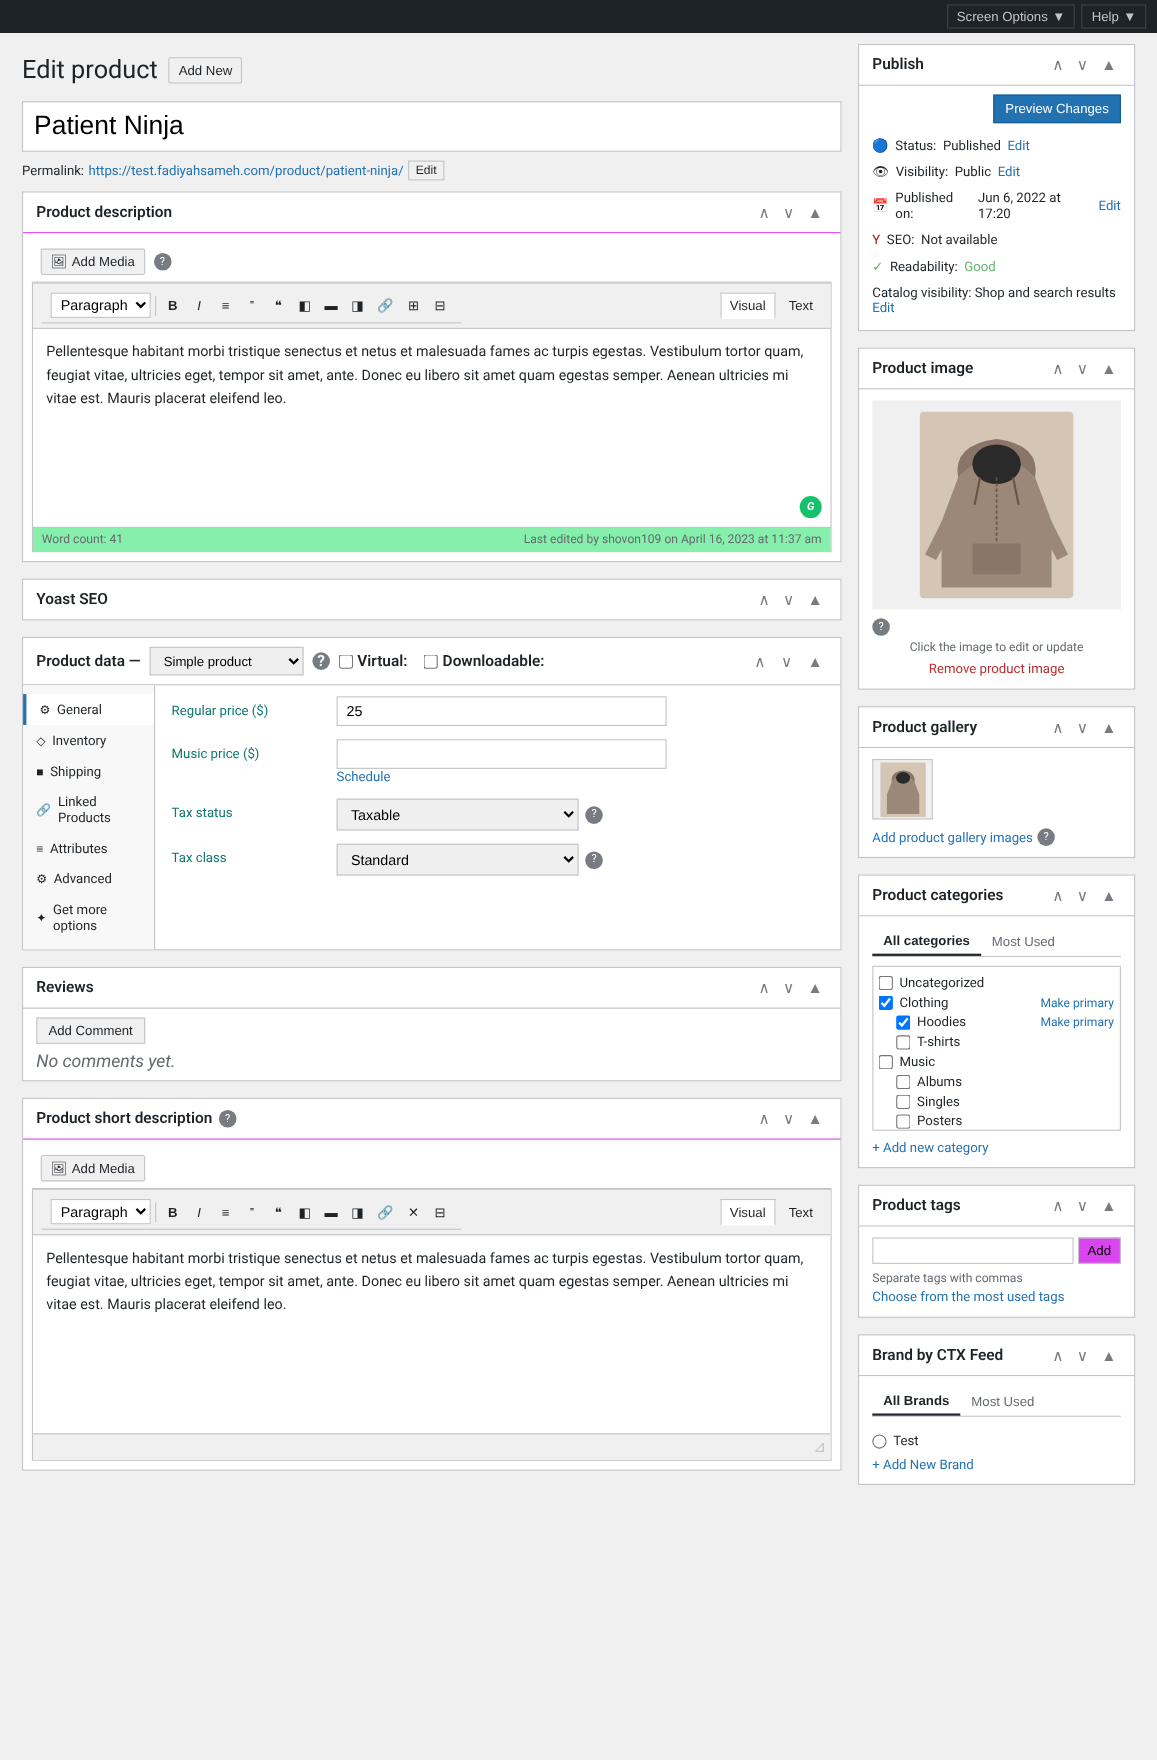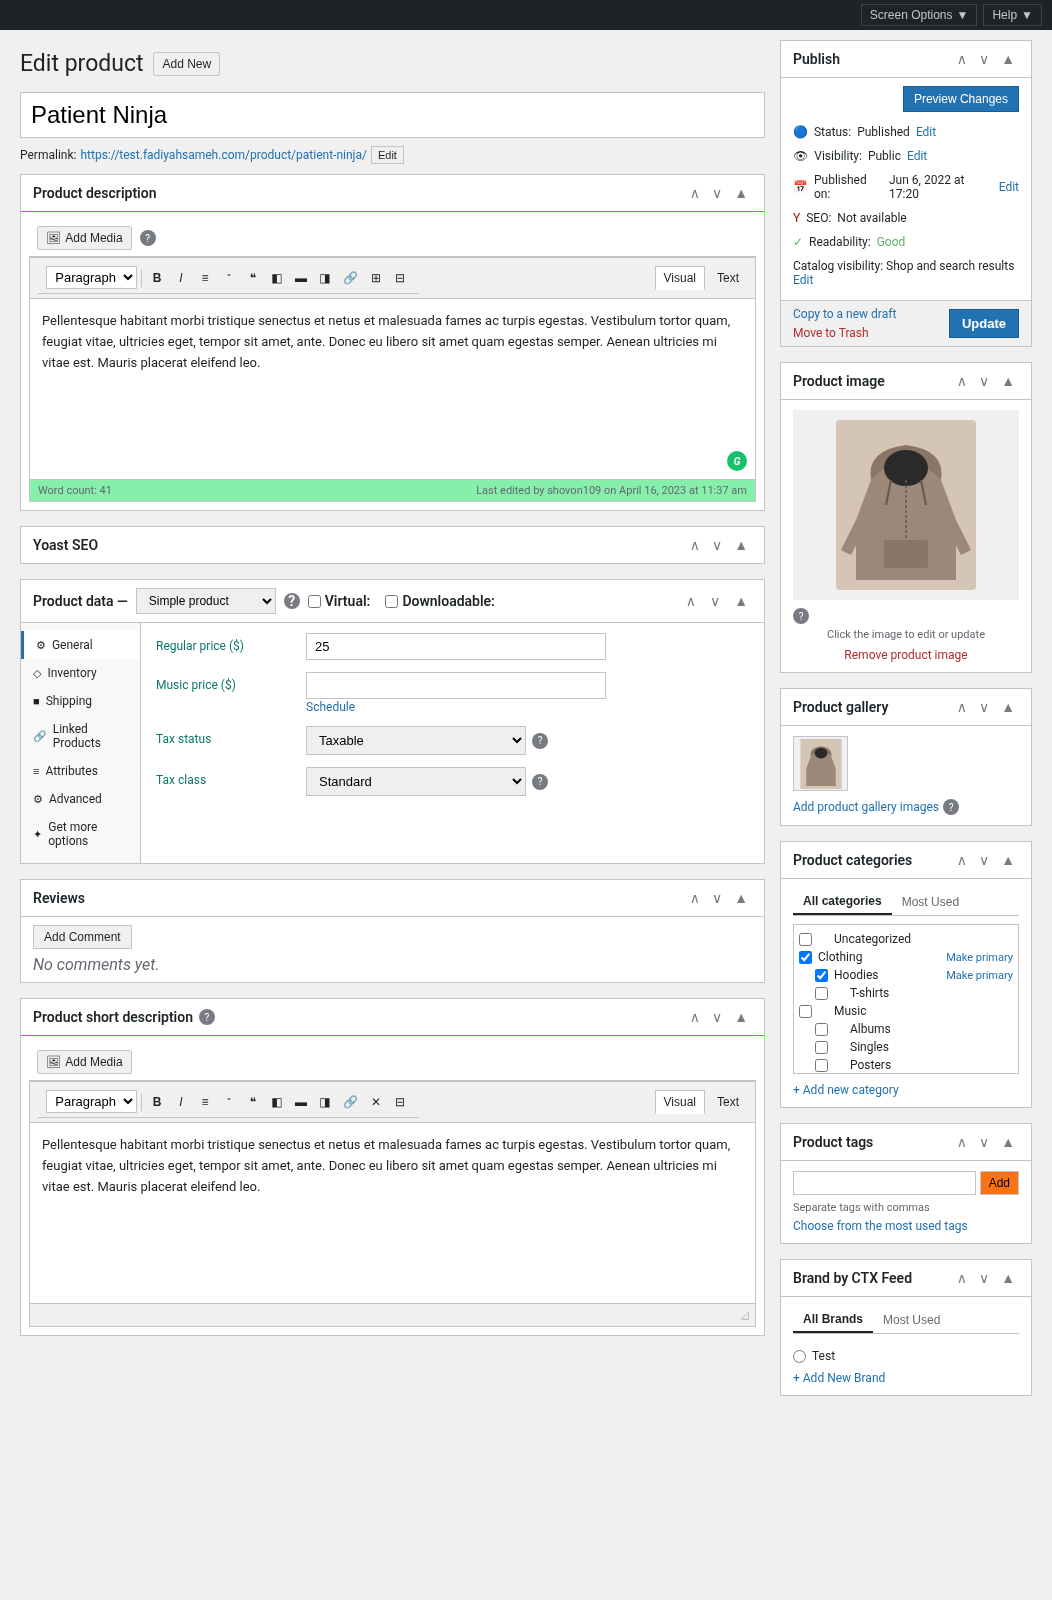--- a/index.html
+++ b/index.html
@@ -101,29 +101,29 @@
     
     
     .gallery-thumb { width: 55px; height: 55px; background: #f0f0f1; border: 1px solid #c3c4c7; overflow: hidden; display: inline-flex; align-items: center; justify-content: center; margin-bottom: 8px; }
     .add-gallery-btn { color: #2271b1; text-decoration: none; font-size: 12px; }
     
     
     .category-tabs { display: flex; gap: 0; margin-bottom: 8px; border-bottom: 1px solid #c3c4c7; }
     .category-tab { background: none; border: none; padding: 5px 10px; font-size: 12px; cursor: pointer; color: #646970; }
     .category-tab.active { color: #1d2327; border-bottom: 2px solid #1d2327; font-weight: 600; }
     .category-list { max-height: 150px; overflow-y: auto; border: 1px solid #c3c4c7; padding: 5px; margin-bottom: 8px; font-size: 12px; }
-    .category-item { display: flex; align-items: center; gap: 22px; padding: 2px 0; }
+    .category-item { display: flex; align-items: center; gap: 6px; padding: 2px 0; }
     .category-item.sub { margin-left: 16px; }
     .add-category-link { color: #2271b1; text-decoration: none; font-size: 12px; }
     .make-primary-link { color: #2271b1; text-decoration: none; font-size: 11px; float: right; }
     
     
     .tags-input-wrap { display: flex; gap: 4px; margin-bottom: 6px; }
     .tags-input { flex: 1; border: 1px solid #c3c4c7; padding: 4px 6px; font-size: 12px; }
-    .add-tag-btn { background: #f97316; border: 1px solid #c3c4c7; padding: 4px 8px; font-size: 12px; cursor: pointer; }
+    .add-tag-btn { background: #d946ef; border: 1px solid #c3c4c7; padding: 4px 8px; font-size: 12px; cursor: pointer; }
     .tags-hint { font-size: 11px; color: #646970; margin-bottom: 4px; }
     .tags-choose-link { color: #2271b1; text-decoration: none; font-size: 12px; }
     
     
     .brand-list { padding: 5px 0; font-size: 12px; }
     .brand-item { display: flex; align-items: center; gap: 6px; padding: 2px 0; }
     .add-brand-link { color: #2271b1; text-decoration: none; font-size: 12px; }
     
     
     input[type="checkbox"] { cursor: pointer; }
@@ -486,27 +486,20 @@
             <span class="readability-good">Good</span>
           </a>
         </div>
         <div class="catalog-visibility">
           <span>Catalog visibility:</span>
           <span>Shop and search results</span>
           <br>
           <a href="#" class="publish-edit-link">Edit</a>
         </div>
       </div>
-      <div class="publish-actions">
-        <div>
-          <a href="#" class="copy-to-draft">Copy to a new draft</a>
-          <a href="#" class="move-to-trash">Move to Trash</a>
-        </div>
-        <button class="update-btn">Update</button>
-      </div>
     </div>
 
     <div class="sidebar-box">
       <div class="sidebar-box-header">
         <span class="sidebar-box-title">Product image</span>
         <div class="postbox-controls">
           <button class="postbox-control-btn">∧</button>
           <button class="postbox-control-btn">∨</button>
           <button class="postbox-control-btn">▲</button>
         </div>

